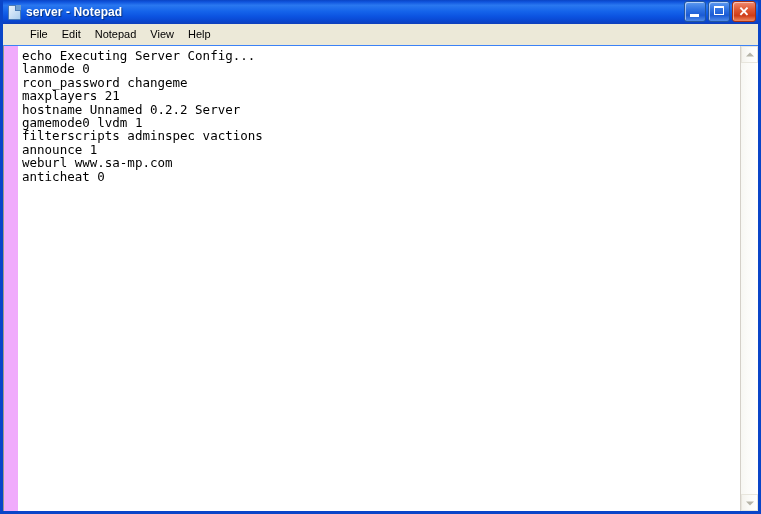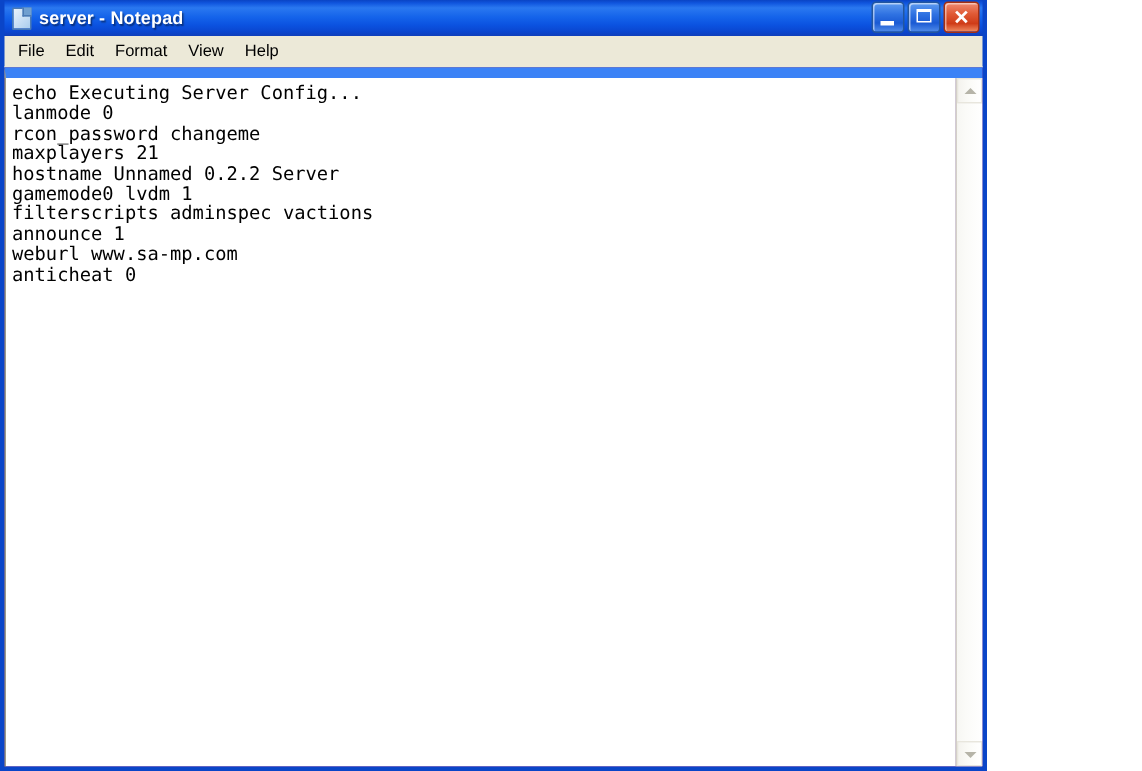--- a/index.html
+++ b/index.html
@@ -12,21 +12,21 @@
     height: 514px;
     overflow: hidden;
     font-family: "Liberation Sans", sans-serif;
   }
 
   
   .window {
     position: absolute;
     left: 0;
     top: 0;
-    width: 658px;
+    width: 761px;
     height: 514px;
     box-sizing: border-box;
     background: #0a45c8;
     border-left: 3px solid #0a45c8;
     border-right: 3px solid #0a45c8;
     border-bottom: 3px solid #0a45c8;
     border-top: 0;
     display: flex;
     flex-direction: column;
   }
@@ -120,42 +120,43 @@
     font-family: "Liberation Sans", sans-serif;
   }
 
   
   .menubar {
     height: 21px;
     flex: 0 0 21px;
     background: #ece9d8;
     display: flex;
     align-items: center;
-    padding-left: 2px;
+    padding-left: 20px;
     box-sizing: border-box;
     border-bottom: 1px solid #ece9d8;
   }
   .menu-item {
     font-size: 11px;
     color: #000000;
     padding: 2px 7px 3px 7px;
     font-family: "Liberation Sans", sans-serif;
     cursor: default;
     white-space: nowrap;
   }
 
   
   .client {
     flex: 1 1 auto;
     position: relative;
-    background: #4c1d95;
+    background: #f0abfc;
     display: flex;
     overflow: hidden;
-    border-top: 7px solid #3b82f6;
+    border-top: 1px solid #3b82f6;
     border-left: 1px solid #9d9b87;
+    padding-left: 14px;
   }
 
   .textarea {
     flex: 1 1 auto;
     background: #ffffff;
     overflow: hidden;
     padding: 3px 0 0 4px;
     box-sizing: border-box;
   }
   .code-line {
@@ -252,21 +253,21 @@
       </div>
       <div class="cap-btn cap-close">
         <span class="glyph-close">✕</span>
       </div>
     </div>
   </div>
 
   <div class="menubar">
     <div class="menu-item">File</div>
     <div class="menu-item">Edit</div>
-    <div class="menu-item">Format</div>
+    <div class="menu-item">Notepad</div>
     <div class="menu-item">View</div>
     <div class="menu-item">Help</div>
   </div>
 
   <div class="client">
 
     <div class="textarea">
       <div class="code-line">echo Executing Server Config...</div>
       <div class="code-line">lanmode 0</div>
       <div class="code-line">rcon_password changeme</div>

